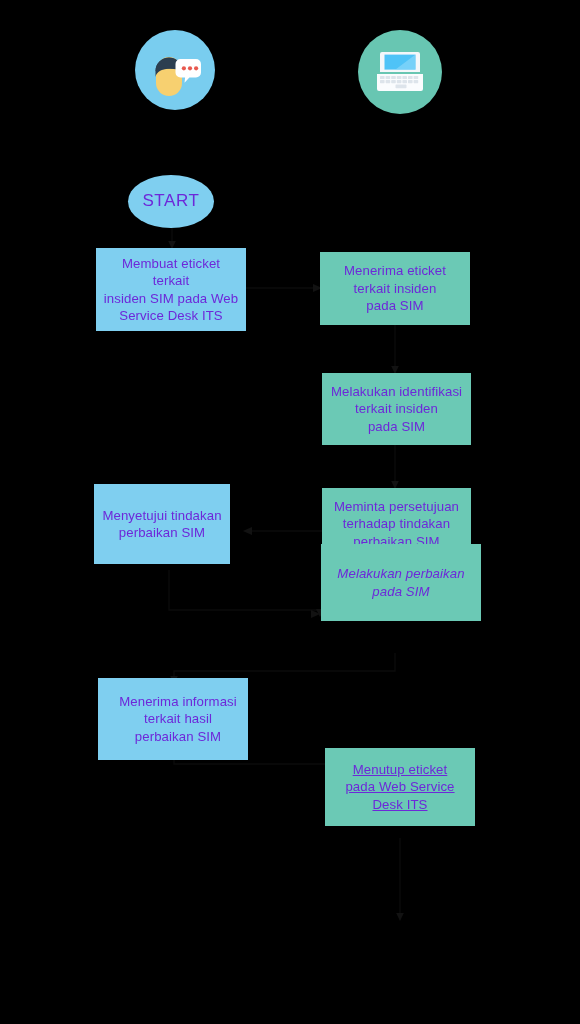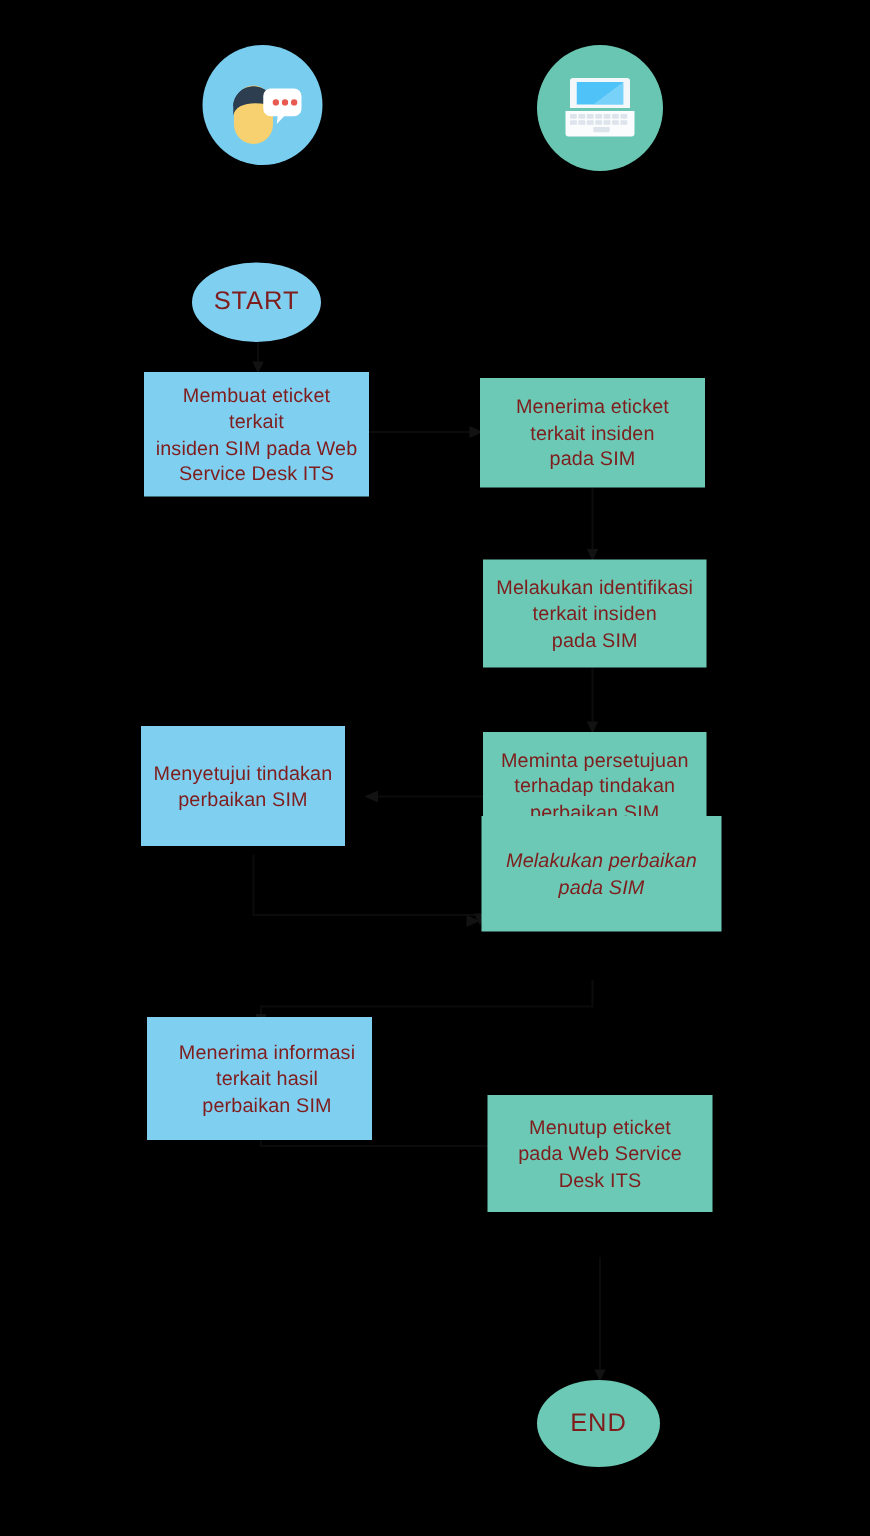--- a/index.html
+++ b/index.html
@@ -24,21 +24,21 @@
   }
 
   
   .node {
     position: absolute;
     box-sizing: border-box;
     display: flex;
     align-items: center;
     justify-content: center;
     text-align: center;
-    color: #7f1d1d;
+    color: #6d28d9;
     font-size: 13.2px;
     line-height: 1.32;
     letter-spacing: 0.1px;
     padding: 2px 6px;
     white-space: pre-line;
   }
   .node.process { border-radius: 0; }
   .node.terminator {
     border-radius: 50%;
     font-size: 17px;
@@ -192,23 +192,20 @@
     <span>Melakukan perbaikan
 pada SIM</span>
   </div>
 
   <div class="node process" style="left:98px; top:678px; width:150px; height:82px; background:#7FCFF0;padding-left:16px;">
     <span>Menerima informasi
 terkait hasil
 perbaikan SIM</span>
   </div>
 
-  <div class="node process" style="left:325px; top:730px; width:150px; height:78px; background:#6BC9B5;">
+  <div class="node process" style="left:325px; top:748px; width:150px; height:78px; background:#6BC9B5;text-decoration:underline;">
     <span>Menutup eticket
 pada Web Service
 Desk ITS</span>
   </div>
 
-  <div class="node terminator" style="left:358px; top:920px; width:82px; height:58px; background:#6BC9B5;">
-    <span>END</span>
-  </div>
 
 </div>
 
 </body></html>

